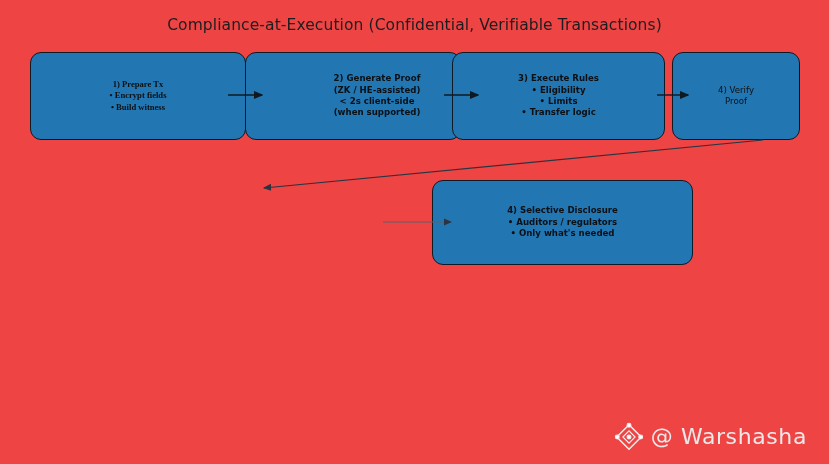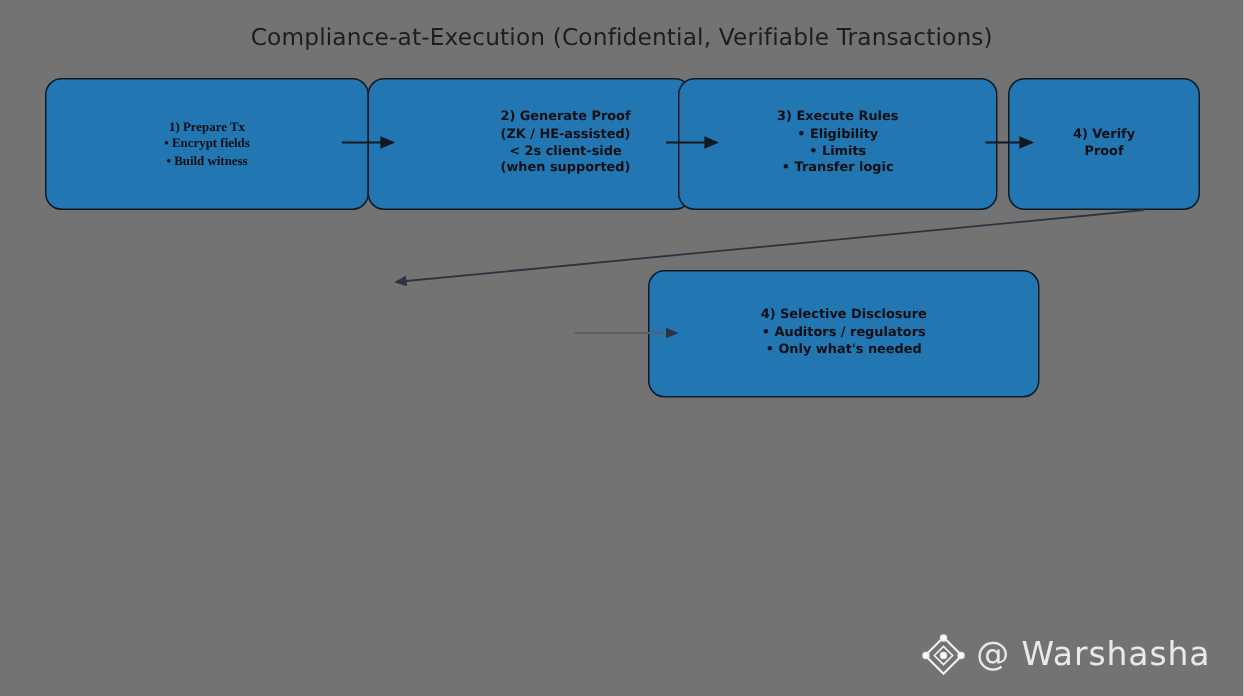--- a/index.html
+++ b/index.html
@@ -8,21 +8,21 @@
     background: #ffffff;
   }
   body {
     font-family: "DejaVu Sans", "Liberation Sans", sans-serif;
     -webkit-font-smoothing: antialiased;
   }
   #canvas {
     position: relative;
     width: 829px;
     height: 464px;
-    background: #737373;
+    background: #ef4444;
     overflow: hidden;
   }
 
   
   #diagram-title {
     position: absolute;
     left: 0;
     top: 16px;
     width: 829px;
     text-align: center;
@@ -46,21 +46,21 @@
   }
   .node-text {
     text-align: center;
     color: #0c0f13;
     font-size: 8.6px;
     line-height: 1.32;
     padding: 0 6px;
     white-space: pre-line;
     font-weight: 600;
   }
-  .node-text.thin { font-weight: 700; }
+  .node-text.thin { font-weight: 400; }
 
   
   #node-1 { left: 30px;  top: 52px;  width: 216px; height: 88px; font-family: Liberation Serif, serif; }
   #node-2 { left: 245px; top: 52px;  width: 216px; height: 88px; padding-left: 48px; }
   #node-3 { left: 452px; top: 52px;  width: 213px; height: 88px; }
   #node-4 { left: 672px; top: 52px;  width: 128px; height: 88px; }
   #node-5 { left: 133px; top: 180px; width: 267px; height: 85px; }
   #node-6 { left: 432px; top: 180px; width: 261px; height: 85px; }
 
   

